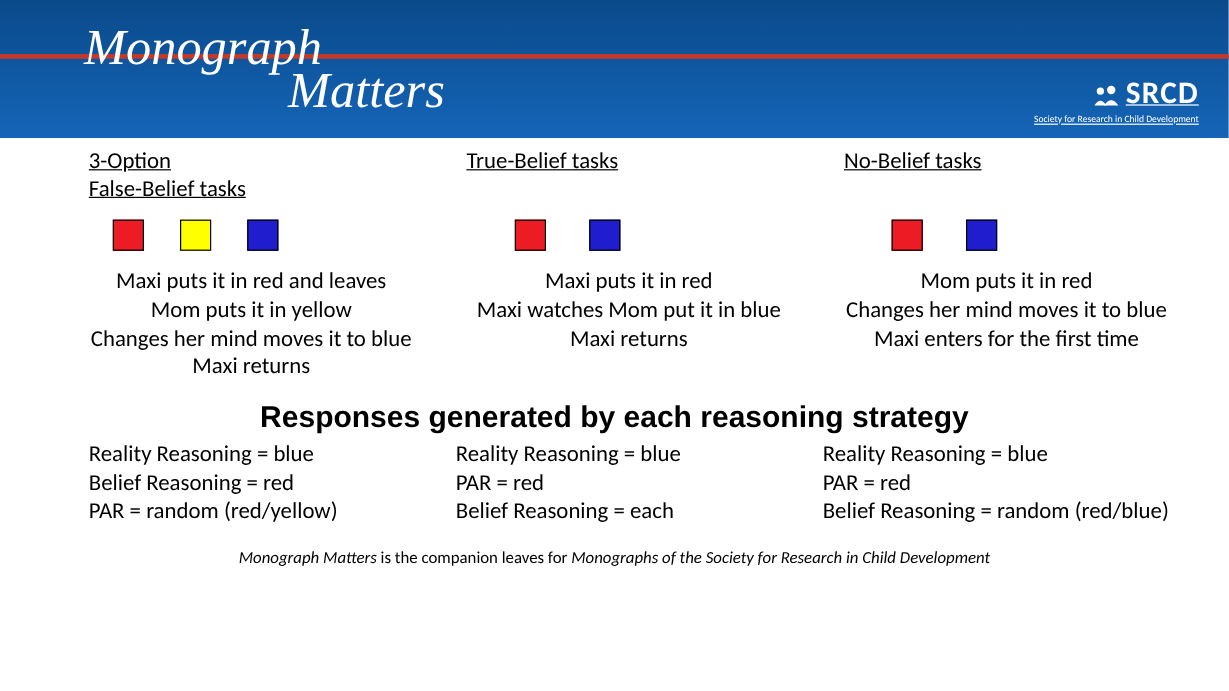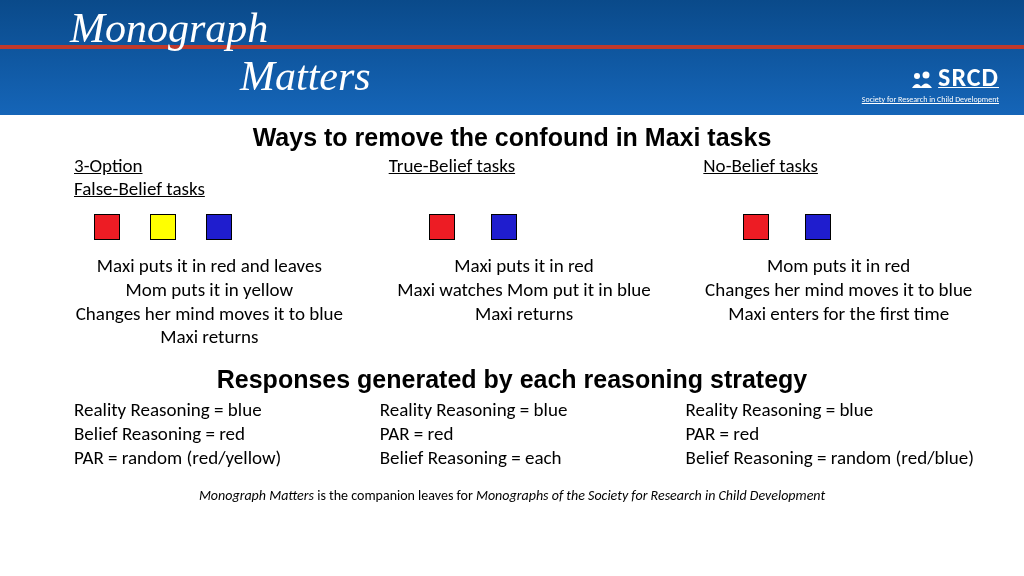--- a/index.html
+++ b/index.html
@@ -19,21 +19,21 @@
   .header-stripe {
     position: absolute;
     top: 45px;
     left: 0;
     width: 100%;
     height: 4px;
     background: #c0392b;
   }
   .brand-top {
     position: absolute;
-    top: 4px;
+    top: 16px;
     left: 70px;
     color: #fff;
     font-size: 42px;
     font-style: italic;
     font-family: Georgia, serif;
     font-weight: normal;
   }
   .brand-bottom {
     position: absolute;
     top: 52px;
@@ -152,21 +152,20 @@
           <circle cx="16" cy="5" r="3.5" fill="#fff"></circle>
           <path d="M2 18 Q7 10 12 18 Z" fill="#fff"></path>
           <path d="M10 18 Q16 9 22 18 Z" fill="#fff"></path>
         </svg>
     </span><span class="logo-main">SRCD</span>
     <span class="logo-sub">Society for Research in Child Development</span>
   </div>
 </div>
 
 <div class="content">
-  <div class="main-title">Ways to remove the confound in Maxi tasks</div>
 
   <div class="columns">
 
     <div class="col">
       <div class="col-title">
         <span class="col-title-prefix" style="text-decoration:none;display:block">3-Option</span>
         <span>False-Belief tasks</span>
       </div>
       <div class="squares">
         <div class="square sq-red"></div>

